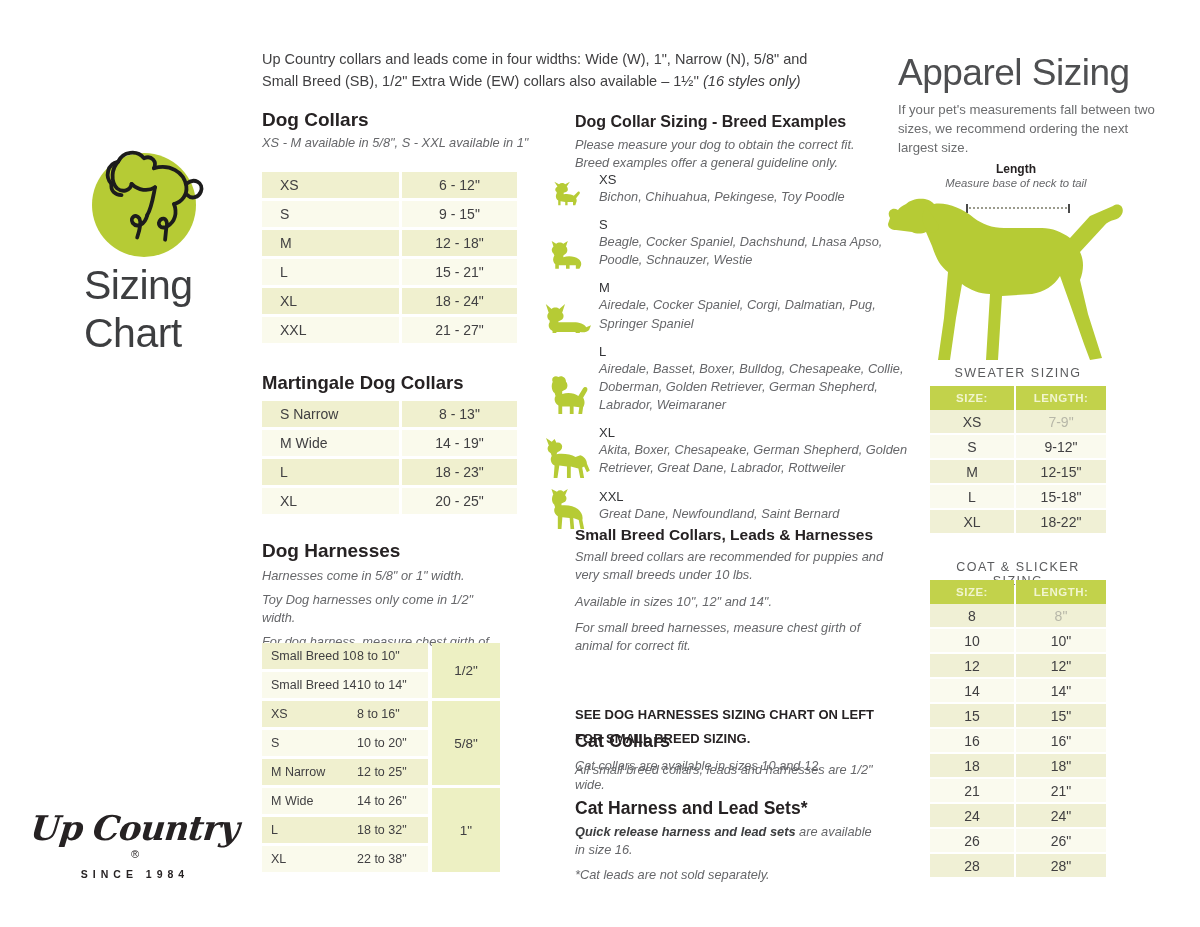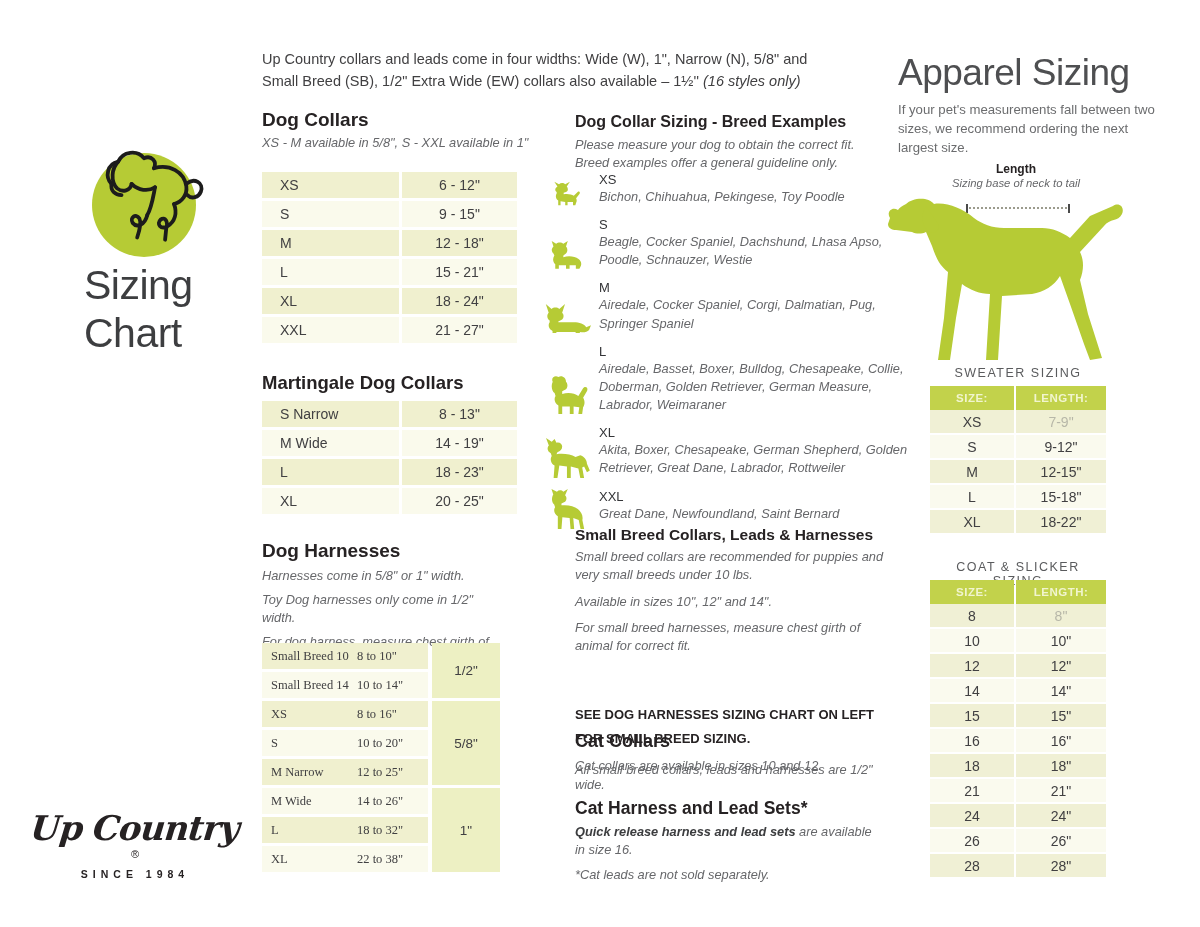--- a/index.html
+++ b/index.html
@@ -26,21 +26,21 @@
   
   .c-row{display:flex;gap:3px;margin-bottom:3px;height:26px;}
   .cell{display:flex;align-items:center;font-size:14px;color:#414042;}
   .dark>.cell{background:#f0f0cf;}
   .light>.cell{background:#fafaec;}
   .c-size{width:119px;padding-left:18px;}
   .c-val{width:115px;justify-content:center;}
 
   
   .h-row{display:flex;margin-bottom:3px;height:26px;}
-  .h-strip{display:flex;align-items:center;width:166px;font-size:12.5px;color:#414042;font-family:Liberation Serif, serif;}
+  .h-strip{display:flex;align-items:center;width:166px;font-size:12.5px;color:#414042;}
   .h-row.dark .h-strip{background:#f0f0cf;}
   .h-row.light .h-strip{background:#fafaec;}
   .h-name{padding-left:9px;width:86px;}
   .h-range{flex:1;}
   .h-groups{position:absolute;left:170px;top:0;width:68px;}
   .h-group{background:#edf0c3;display:flex;align-items:center;justify-content:center;
            font-size:13.5px;color:#414042;margin-bottom:3px;}
 
   
   .breed-row{display:flex;margin-bottom:11px;}
@@ -274,21 +274,21 @@
     </div>
 
     <div class="breed-row">
       <div class="breed-icon">
         <svg width="46" height="38" viewBox="0 0 48 40">
             <path fill="#b6cb35" d="M10 6 C8 2 12 -1 16 1 C20 -1 24 2 24 6 C26 8 26 12 24 14 L20 16 L20 19 C26 17 33 18 37 21 L42 13 C44 10 48 12 46 16 L42 23 C44 26 44 30 42 33 L41 40 L37 40 L38 33 L32 32 L32 40 L28 40 L28 32 L20 32 L20 40 L16 40 L16 31 C12 29 11 24 13 21 L12 18 C9 16 8 10 10 6 Z"></path>
           </svg>
       </div>
       <div class="breed-txt">
         <div class="breed-size">L</div>
-        <div class="breed-list">Airedale, Basset, Boxer, Bulldog, Chesapeake, Collie, Doberman, Golden Retriever, German Measure, Labrador, Weimaraner</div>
+        <div class="breed-list">Airedale, Basset, Boxer, Bulldog, Chesapeake, Collie, Doberman, Golden Retriever, German Shepherd, Labrador, Weimaraner</div>
       </div>
     </div>
 
     <div class="breed-row">
       <div class="breed-icon">
         <svg width="50" height="40" viewBox="0 0 52 42">
             <path fill="#b6cb35" d="M8 8 L5 0 L11 4 L14 1 L16 5 C19 4 22 6 22 9 C22 12 20 14 17 15 L16 17 C23 16 31 17 36 20 L41 18 C45 19 48 23 48 27 L51 34 L48 36 L45 30 L43 31 L45 42 L41 42 L39 32 L31 30 L31 42 L27 42 L27 30 L19 29 L17 42 L13 42 L14 29 C10 27 9 22 11 19 L10 16 C6 14 6 10 8 8 Z"></path>
           </svg>
       </div>
       <div class="breed-txt">
@@ -333,21 +333,21 @@
       <span class="note" style="font-weight:bold;color:#3c3d3f;">Quick release harness and lead sets</span><span class="note"> are available in size 16.</span>
     </div>
     <div class="note" style="font-size:12.8px;margin-top:8px;">*Cat leads are not sold separately.</div>
   </div>
 
   <div class="abs apparel-title" style="left:898px;top:52px;">Apparel Sizing</div>
   <div class="abs" style="left:898px;top:100px;width:272px;font-size:13.2px;color:#6b6c6e;line-height:1.45;">If your pet's measurements fall between two sizes, we recommend ordering the next largest size.</div>
 
   <div class="abs" style="left:940px;top:162px;width:152px;text-align:center;">
     <div style="font-size:12px;font-weight:bold;color:#262223;">Length</div>
-    <div class="note" style="font-size:11.3px;line-height:1.3;">Sizing base of neck to tail</div>
+    <div class="note" style="font-size:11.3px;line-height:1.3;">Measure base of neck to tail</div>
   </div>
   <div class="abs measure" style="left:966px;top:207px;width:104px;"></div>
 
   <svg class="abs" style="left:882px;top:168px;" width="256" height="200" viewBox="0 0 256 200">
     <path fill="#b6cb35" d="M16 42 C10 38 4 44 8 50 L6 56 C6 60 10 62 14 62 L30 64 C34 66 40 66 44 64 L50 78 C54 90 58 98 66 104 L62 150 L56 192 L68 192 L74 150 L80 116 C88 122 98 126 108 126 L104 192 L116 192 L120 128 L150 126 C162 124 172 118 178 108 L188 136 L202 176 L208 192 L220 190 L206 146 L198 112 C202 102 202 92 198 84 L222 58 C228 50 236 54 240 46 C243 39 237 34 231 38 L208 48 L188 70 C180 64 170 60 160 60 L122 60 C110 60 100 56 92 50 C80 40 64 34 52 36 C46 28 30 30 24 36 C20 38 17 40 16 42 Z"></path>
     <path fill="#b6cb35" d="M44 38 C38 48 40 60 48 64 C54 66 58 62 56 56 C52 50 48 44 44 38 Z"></path>
   </svg>
 
   <div class="abs mini-title" style="left:930px;top:366px;">SWEATER SIZING</div>
   <div class="abs g-table" style="left:930px;top:386px;">

